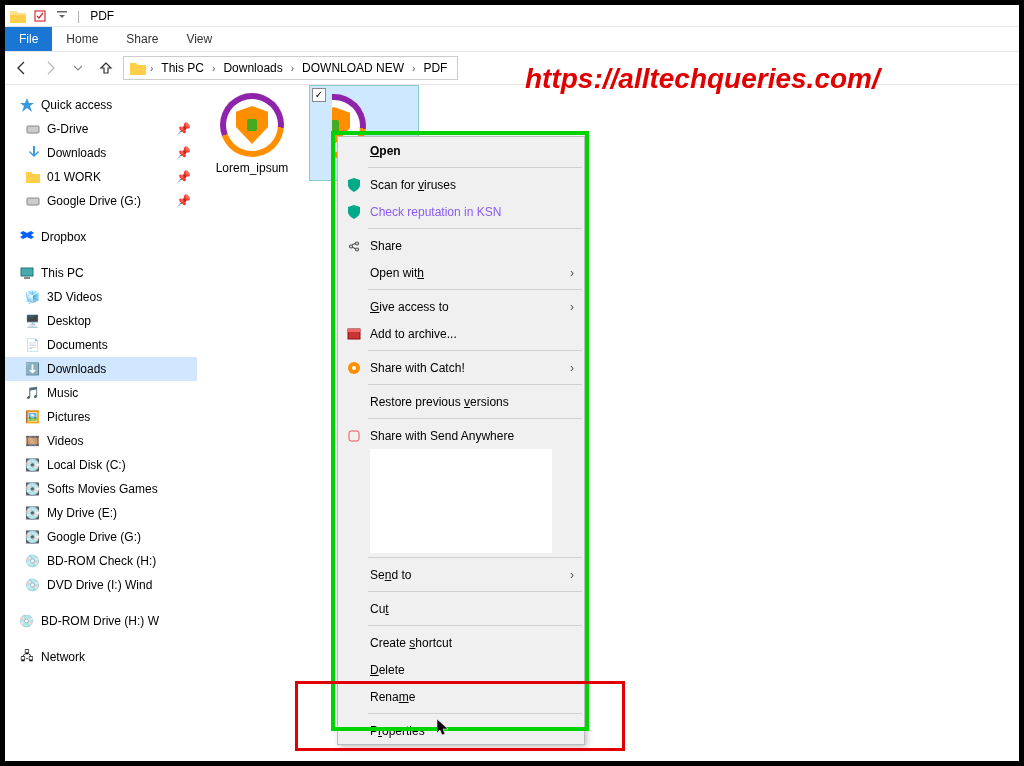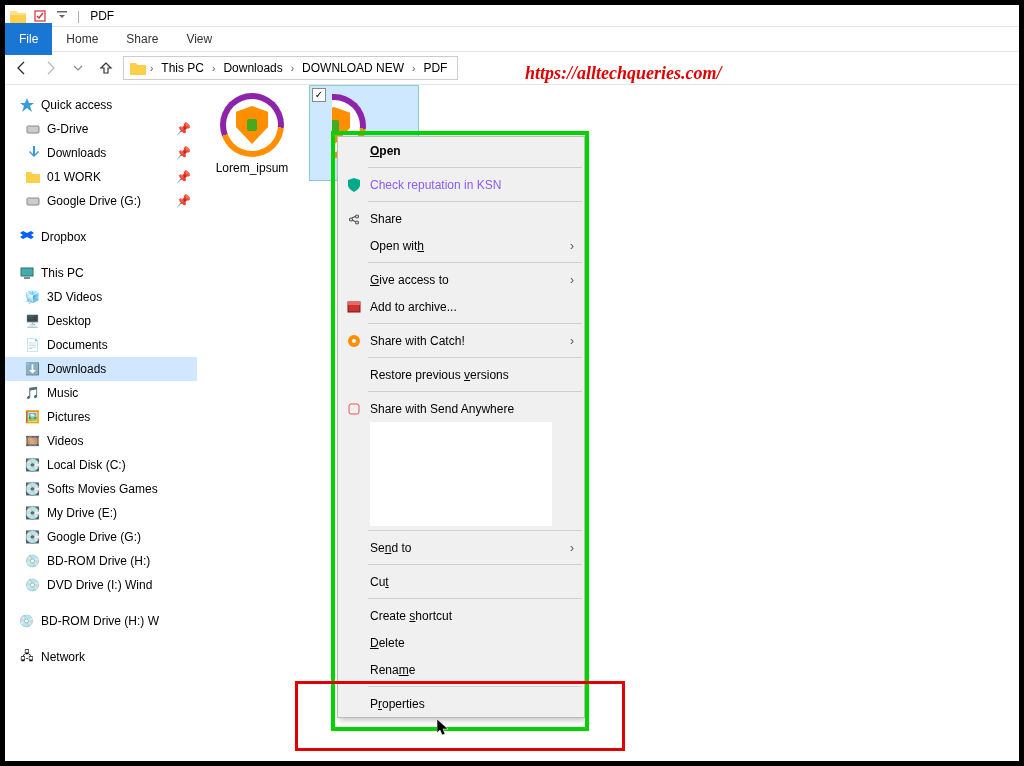--- a/index.html
+++ b/index.html
@@ -3,29 +3,29 @@
 <meta charset="utf-8">
 <style>
 * { box-sizing: border-box; margin: 0; padding: 0; font-family: "Segoe UI", Tahoma, sans-serif; font-size: 12px; }
 html, body { width: 1024px; height: 766px; background: #fff; }
 .outer { border: 5px solid #000; width: 1024px; height: 766px; position: relative; background: #fff; overflow: hidden; }
 .titlebar { height: 22px; display: flex; align-items: center; background: #fff; border-bottom: 1px solid #e5e5e5; }
 .tb-icon { width: 18px; height: 18px; margin-left: 4px; display: inline-flex; align-items: center; justify-content: center; }
 .tb-sep { color: #aaa; margin: 0 6px; }
 .tb-title { margin-left: 4px; }
 .ribbon-tabs { height: 24px; display: flex; align-items: center; background: #fff; }
-.tab-file { background: #1976d2; color: #fff; padding: 4px 14px; height: 32px; display: flex; align-items: center; }
+.tab-file { background: #1976d2; color: #fff; padding: 4px 14px; height: 24px; display: flex; align-items: center; }
 .tab { padding: 13px 14px; color: #333; }
 .navbar { height: 34px; display: flex; align-items: center; border-top: 1px solid #e5e5e5; border-bottom: 1px solid #e5e5e5; padding: 0 6px; gap: 6px; }
 .nav-arrow { width: 22px; height: 22px; display: inline-flex; align-items: center; justify-content: center; color: #777; }
 .nav-arrow.enabled { color: #333; }
 .addr { display: flex; align-items: center; border: 1px solid #ccc; height: 24px; flex: 0 0 auto; padding: 0 6px; gap: 2px; }
 .addr .seg { padding: 0 4px; white-space: nowrap; }
 .addr .chev { color: #555; font-size: 10px; padding: 0 2px; }
-.watermark { position: absolute; top: 58px; left: 520px; color: #e00000; font-family: Liberation Serif, serif; font-size: 18px; font-weight: bold; font-style: italic; white-space: nowrap; }
+.watermark { position: absolute; top: 58px; left: 520px; color: #e00000; font-family: Liberation Sans, sans-serif; font-size: 28px; font-weight: bold; font-style: italic; white-space: nowrap; }
 .body { display: flex; height: calc(100% - 80px); }
 .sidebar { width: 192px; overflow: hidden; padding-top: 8px; }
 .tree-item { display: flex; align-items: center; height: 24px; padding-left: 14px; gap: 6px; white-space: nowrap; }
 .tree-item.child { padding-left: 20px; }
 .tree-item.selected { background: #d0e7ff; }
 .tree-item .pin { margin-left: auto; margin-right: 6px; color: #888; }
 .tree-hdr { font-weight: 400; }
 .gap { height: 12px; }
 .ico { width: 16px; height: 16px; display: inline-flex; align-items: center; justify-content: center; flex: 0 0 16px; }
 .content { flex: 1; position: relative; padding: 10px; }
@@ -232,21 +232,21 @@
       <div class="tree-item child">
           <span class="ico">💽</span>
           <span>My Drive (E:)</span>
         </div>
       <div class="tree-item child">
           <span class="ico">💽</span>
           <span>Google Drive (G:)</span>
         </div>
       <div class="tree-item child">
           <span class="ico">💿</span>
-          <span>BD-ROM Drive (H:)</span>
+          <span>BD-ROM Check (H:)</span>
         </div>
       <div class="tree-item child">
           <span class="ico">💿</span>
           <span>DVD Drive (I:) Wind</span>
         </div>
       <div class="gap"></div>
       <div class="tree-item">
           <span class="ico">💿</span>
           <span>BD-ROM Drive (H:) W</span>
         </div>
@@ -284,20 +284,28 @@
         <div class="file-label">Sa</div>
       </div>
     </div>
   </div>
 
   <div class="ctxmenu">
     <div class="ctx-item">
         <span class="ctx-bold"><span class="u">O</span>pen</span>
       </div>
     <div class="ctx-sep"></div>
+    <div class="ctx-item">
+        <span class="ci-icon">
+          <svg width="14" height="14" viewBox="0 0 14 14">
+            <path fill="#0a8" d="M7 0l6 2v5c0 4-6 7-6 7S1 11 1 7V2z"></path>
+          </svg>
+        </span>
+        <span>Scan for <span class="u">v</span>iruses</span>
+      </div>
     <div class="ctx-item disabled">
         <span class="ci-icon">
           <svg width="14" height="14" viewBox="0 0 14 14">
             <path fill="#0a8" d="M7 0l6 2v5c0 4-6 7-6 7S1 11 1 7V2z"></path>
           </svg>
         </span>
         <span>Check reputation in KSN</span>
       </div>
     <div class="ctx-sep"></div>
     <div class="ctx-item">

